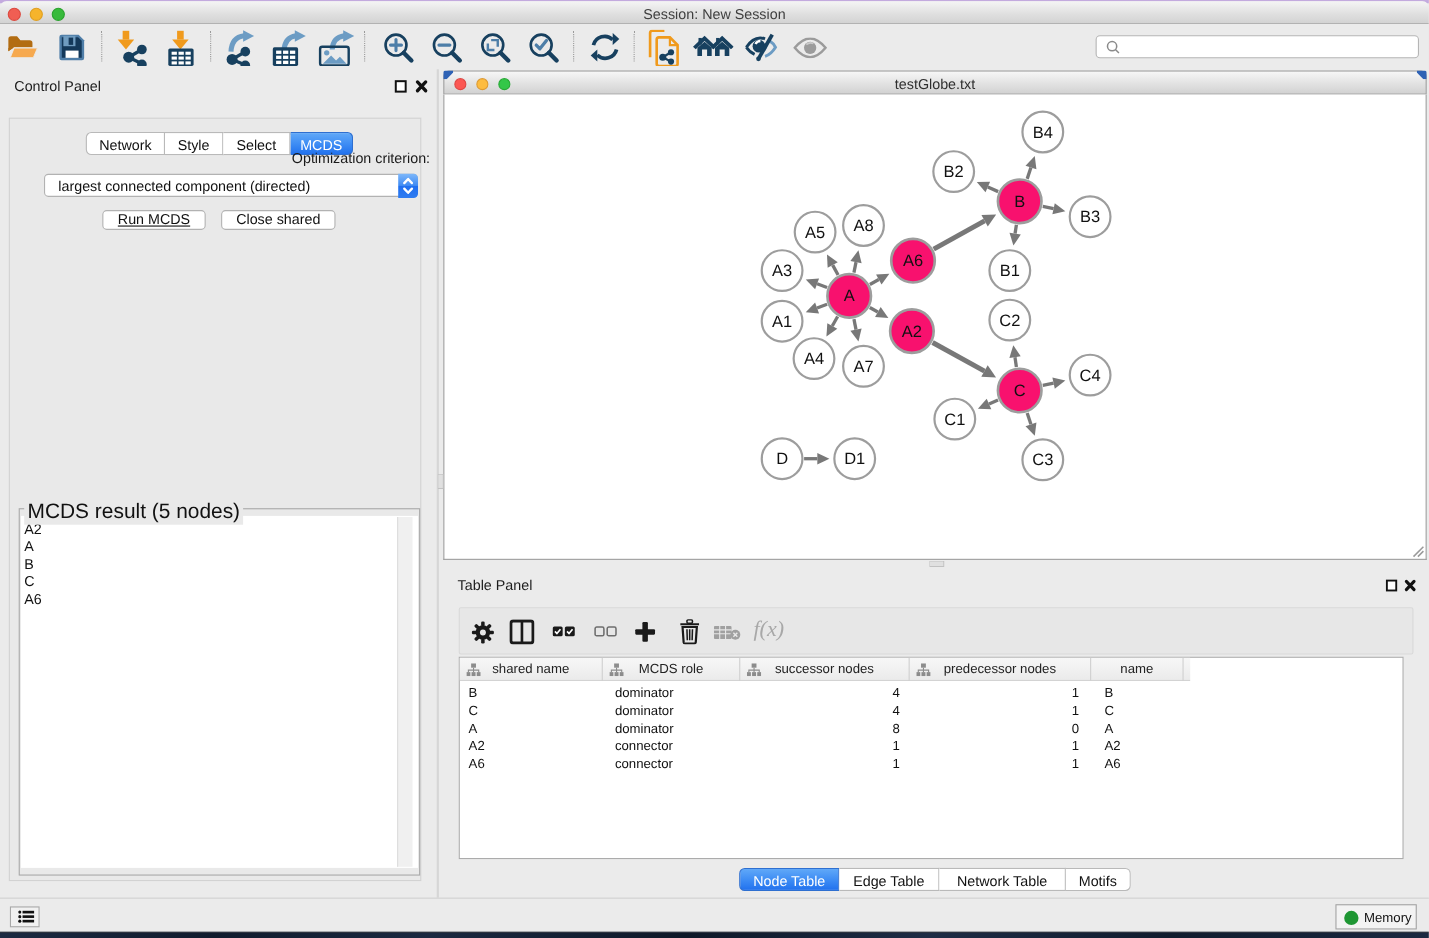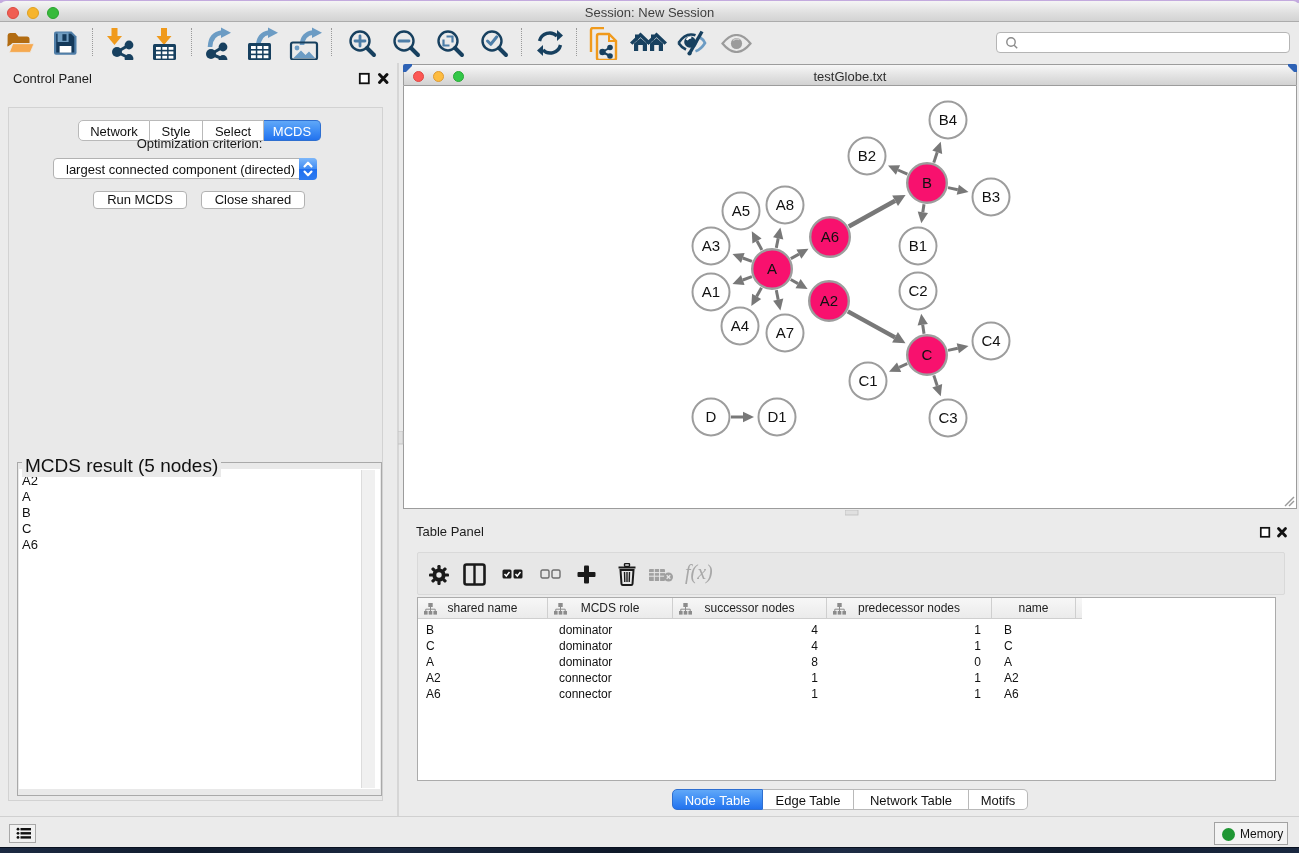--- a/index.html
+++ b/index.html
@@ -35,22 +35,22 @@
 #cpTitle { left:13px; top:71px; font-size:13px; color:#1c1c1c; }
 #cpPane { left:8px; top:107px; width:375px; height:694px; background:#e9e9e9;
   border:1px solid #d2d2d2; }
 .tabstrip { position:absolute; height:21px; display:flex; }
 .tab { height:21px; line-height:21px; text-align:center; font-size:13px; color:#111;
   background:#fff; border:1px solid #b9b9b9; border-left:none; }
 .tab.first { border-left:1px solid #b9b9b9; border-radius:5px 0 0 5px; }
 .tab.last { border-radius:0 5px 5px 0; }
 .tab.sel { background:linear-gradient(#60a8f8,#3c8bf4 55%,#2272ee); color:#fff; border-color:#2e6fd0; }
 
-#optLabel { left:8px; top:136px; width:383px; text-align:center; font-size:13px; color:#1a1a1a; }
-#combo { left:53px; top:158px; width:264px; height:21px; background:#fff; border:1px solid #b2b2b2; border-radius:4px; }
+#optLabel { left:8px; top:136px; width:383px; text-align:right; font-size:13px; color:#1a1a1a; }
+#combo { left:40px; top:158px; width:340px; height:21px; background:#fff; border:1px solid #b2b2b2; border-radius:4px; }
 #combo .txt { position:absolute; left:12px; top:3px; font-size:13px; color:#111; }
 #combo .spin { position:absolute; right:-1px; top:-1px; width:18px; height:22px; border-radius:0 4px 4px 0;
   background:linear-gradient(#7db7fa,#418cf3 48%,#1f6ff0 52%,#2f7cf0); }
 .btn { position:absolute; height:18px; background:#fff; border:1px solid #b2b2b2; border-radius:4px;
   font-size:13px; color:#111; text-align:center; line-height:16px; }
 
 
 #grp { left:17px; top:462px; width:365px; height:334px; border:1px solid #a9a9a9; }
 #grpLabel { left:22px; top:455px; font-size:19px; color:#111; background:#e9e9e9; padding:0 3px; }
 #grpList { left:19px; top:469px; width:361px; height:320px; background:#fff; font-size:13px; color:#111; }
@@ -280,21 +280,21 @@
 <div class="abs" id="optLabel">Optimization criterion:</div>
 <div class="abs" id="combo">
   <div class="txt">largest connected component (directed)</div>
   <div class="spin">
       <svg width="18" height="22">
         <path d="M5.5 8.5 L9 4.7 L12.5 8.5" fill="none" stroke="#fff" stroke-width="2.1" stroke-linecap="round" stroke-linejoin="round"></path>
         <path d="M5.5 13.5 L9 17.3 L12.5 13.5" fill="none" stroke="#fff" stroke-width="2.1" stroke-linecap="round" stroke-linejoin="round"></path>
       </svg>
     </div>
 </div>
-<div class="btn" style="left:93px; top:191px; width:94px;">Run MCDS</div>
+<div class="btn" style="left:93px; top:191px; width:94px;text-decoration:underline;">Run MCDS</div>
 <div class="btn" style="left:201px; top:191px; width:104px;">Close shared</div>
 
 <div class="abs" id="grp"></div>
 <div class="abs" id="grpList">
   <div class="it" style="top:4px;">A2</div>
   <div class="it" style="top:20px;">A</div>
   <div class="it" style="top:36px;">B</div>
   <div class="it" style="top:52px;">C</div>
   <div class="it" style="top:68px;">A6</div>
 </div>

